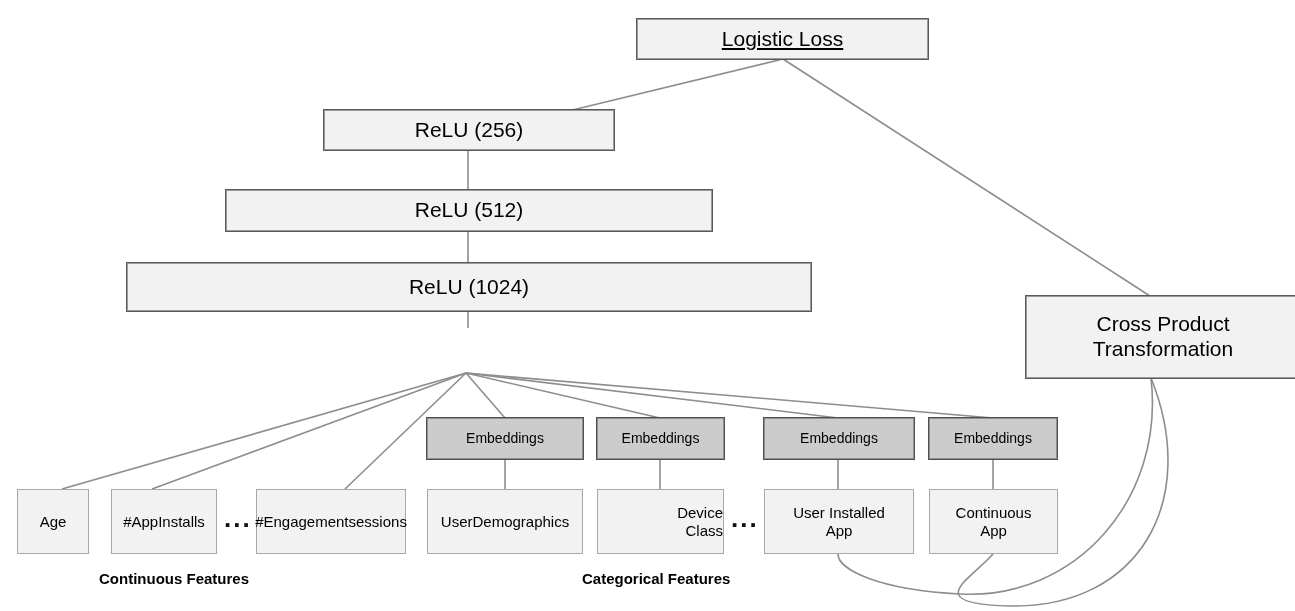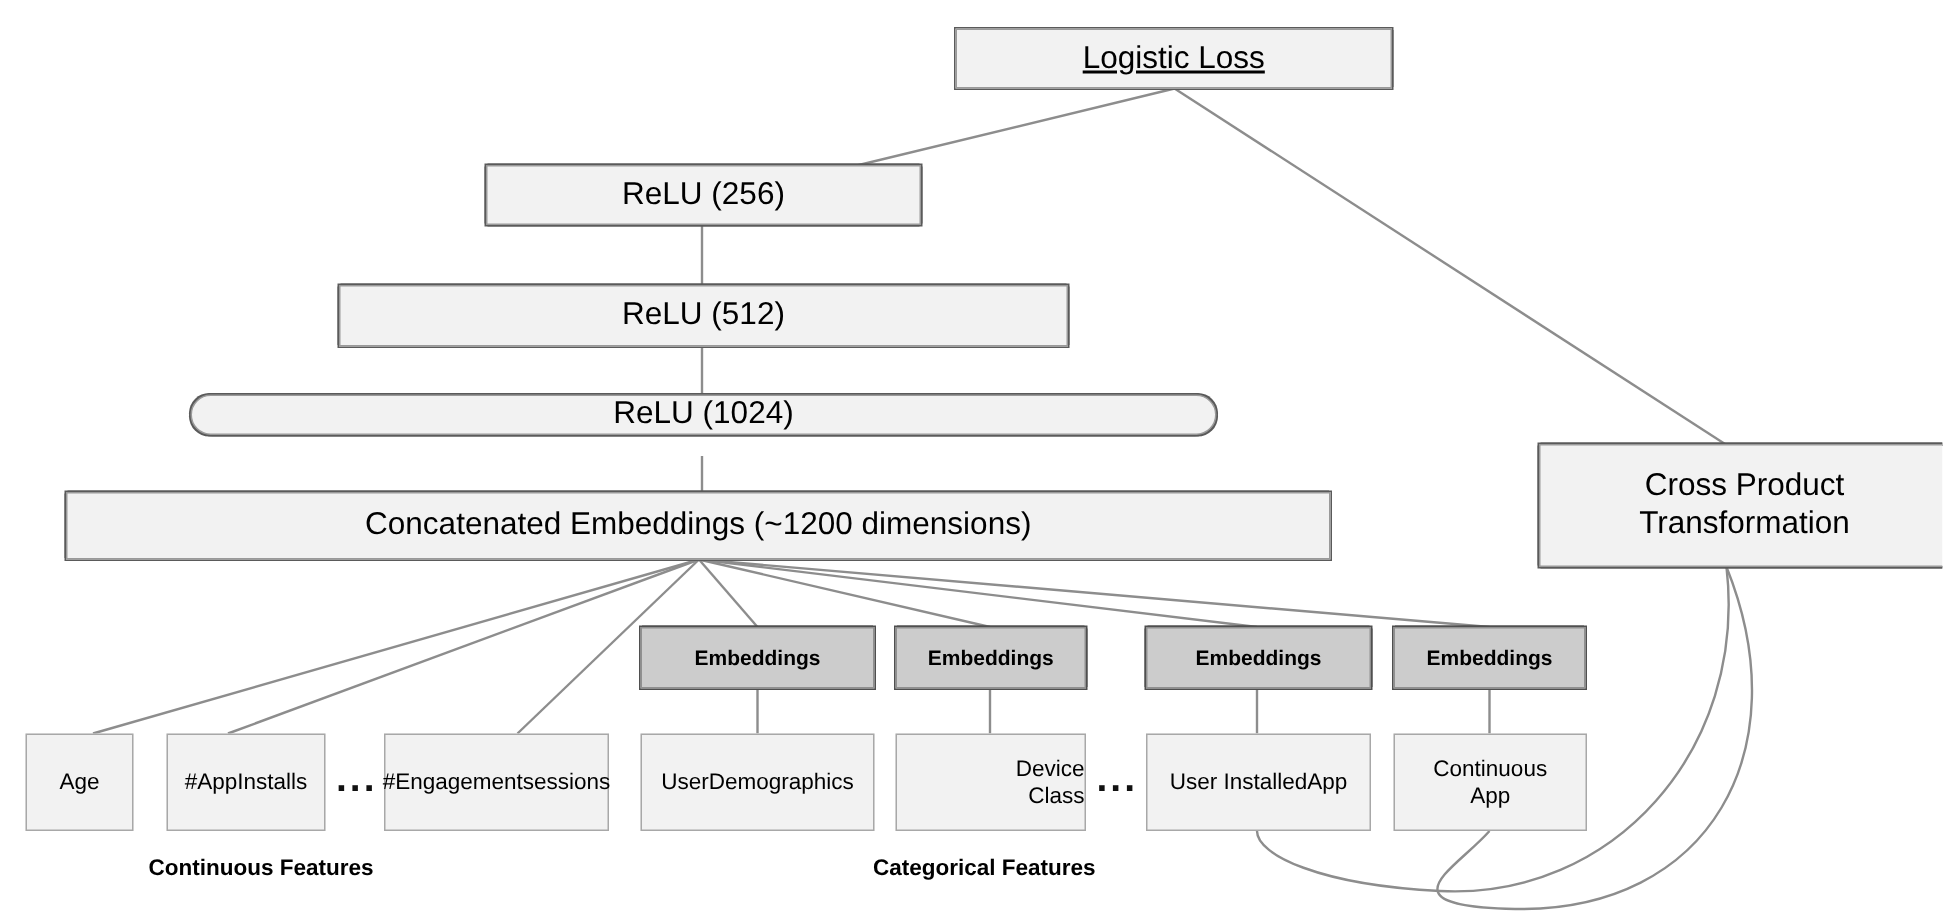--- a/index.html
+++ b/index.html
@@ -45,21 +45,20 @@
   }
   .plain {
     background: #f2f2f2;
     border: 1px solid #a8a8a8;
   }
   .dark {
     background: #cccccc;
     border: 1px solid #909090;
     box-shadow: 1px 1px 0 0 #4f4f4f, -1px -1px 0 0 #4f4f4f,
                 1px -1px 0 0 #4f4f4f, -1px 1px 0 0 #4f4f4f;
-    font-weight: bold;
   }
   .t-lg   { font-size: 21px; }
   .t-sm   { font-size: 15px; }
   .t-emb  { font-size: 14px; }
   .group-label {
     position: absolute;
     font-size: 15px;
     font-weight: bold;
     color: #000000;
     z-index: 3;
@@ -114,27 +113,24 @@
   </div>
 
   <div class="node light t-lg" style="left:324px; top:110px; width:290px; height:40px;">
     <span>ReLU (256)</span>
   </div>
 
   <div class="node light t-lg" style="left:226px; top:190px; width:486px; height:41px;">
     <span>ReLU (512)</span>
   </div>
 
-  <div class="node light t-lg" style="left:127px; top:263px; width:684px; height:27px;border-radius:20px;">
+  <div class="node light t-lg" style="left:127px; top:263px; width:684px; height:48px;">
     <span>ReLU (1024)</span>
   </div>
 
-  <div class="node light t-lg" style="left:44px; top:328px; width:843px; height:45px;">
-    <span>Concatenated Embeddings (~1200 dimensions)</span>
-  </div>
 
   <div class="node light t-lg" style="left:1026px; top:296px; width:274px; height:82px; flex-direction:column;">
     <span>Cross Product</span>
     <span>Transformation</span>
   </div>
 
   <div class="node dark t-emb" style="left:427px; top:418px; width:156px; height:41px;">
     <span>Embeddings</span>
   </div>
   <div class="node dark t-emb" style="left:597px; top:418px; width:127px; height:41px;">
@@ -168,21 +164,21 @@
     <span>Demographics</span>
   </div>
 
   <div class="node plain t-sm" style="left:597px; top:489px; width:127px; height:65px; flex-direction:column;align-items:flex-end;">
     <span>Device</span>
     <span>Class</span>
   </div>
 
   <div class="dots" style="left:731px; top:505px;">...</div>
 
-  <div class="node plain t-sm" style="left:764px; top:489px; width:150px; height:65px; flex-direction:row;">
+  <div class="node plain t-sm" style="left:764px; top:489px; width:150px; height:65px; flex-direction:column;">
     <span>User Installed</span>
     <span>App</span>
   </div>
 
   <div class="node plain t-sm" style="left:929px; top:489px; width:129px; height:65px; flex-direction:column;">
     <span>Continuous</span>
     <span>App</span>
   </div>
 
   <div class="group-label" style="left:99px; top:570px;">Continuous Features</div>

